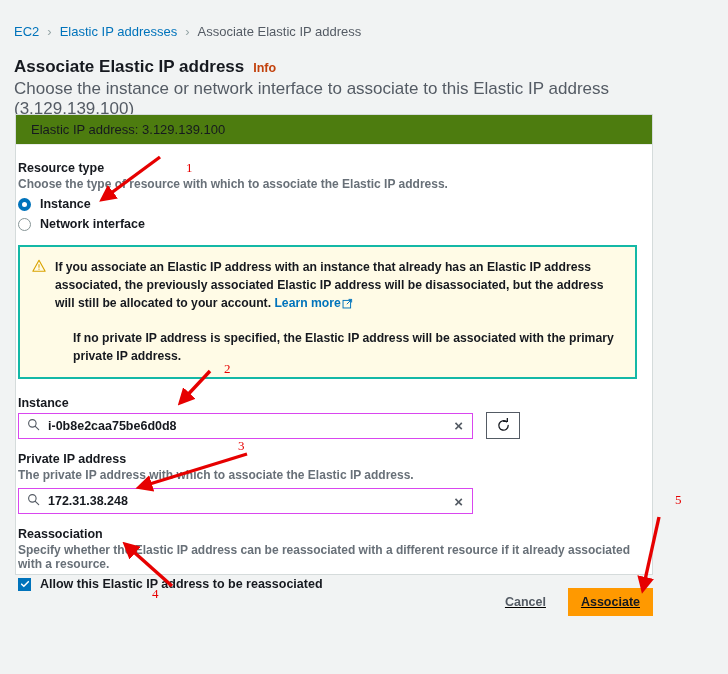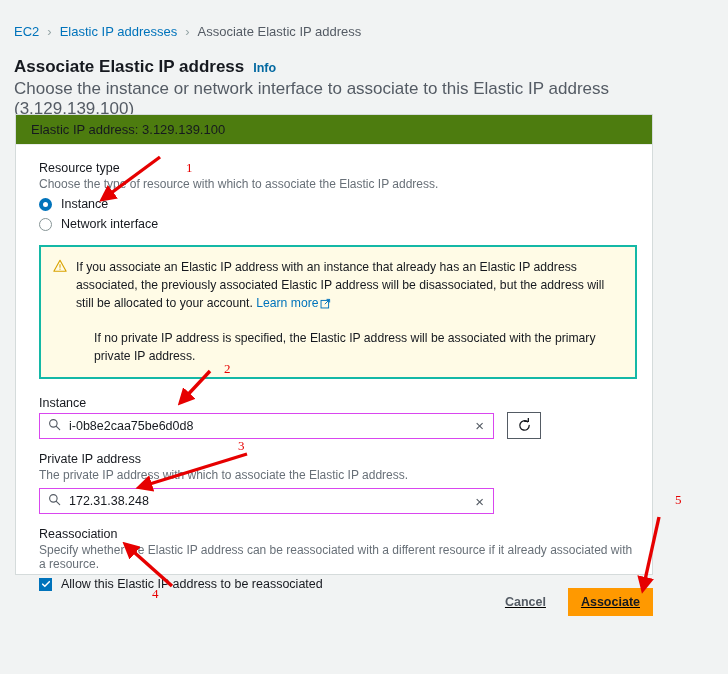--- a/index.html
+++ b/index.html
@@ -20,42 +20,42 @@
   .crumb-link { color: #0073bb; cursor: pointer; }
   .crumb-current { color: #545b64; }
   .crumb-sep { color: #95a5a6; font-size: 13px; }
 
   
   .page-title-row {
     position: absolute; left: 14px; top: 57px;
     display: flex; align-items: baseline; gap: 9px;
   }
   .page-title { font-size: 17px; font-weight: bold; color: #16191f; }
-  .info-link { font-size: 12.5px; color: #0369a1; font-weight: bold; cursor: pointer; }
+  .info-link { font-size: 12.5px; color: #c2410c; font-weight: bold; cursor: pointer; }
   .page-sub {
     position: absolute; left: 14px; top: 79px;
     font-size: 17px; color: #545b64;
   }
 
   
   .card {
     position: absolute; left: 15px; top: 114px;
     width: 638px; height: 461px;
     background: #ffffff;
     border: 1px solid #d5dbdb;
     box-sizing: border-box;
   }
   .card-head {
     height: 30px; background: #4d7c0f;
     border-bottom: 1px solid #eaeded;
     display: flex; align-items: center;
     padding-left: 15px; box-sizing: border-box;
   }
   .card-head-text { font-size: 13px; color: #16191f; }
-  .card-body { padding: 16px 15px 0 23px; }
+  .card-body { padding: 16px 15px 0 2px; font-weight: bold; }
 
   
   .field-label { font-size: 12.5px; color: #16191f; margin-bottom: 2px; }
   .field-desc { font-size: 12px; color: #687078; margin-bottom: 6px; }
 
   
   .radio-row { display: flex; align-items: center; gap: 9px; margin-top: 6px; }
   .radio {
     width: 13px; height: 13px; border-radius: 50%;
     box-sizing: border-box; flex: none;

